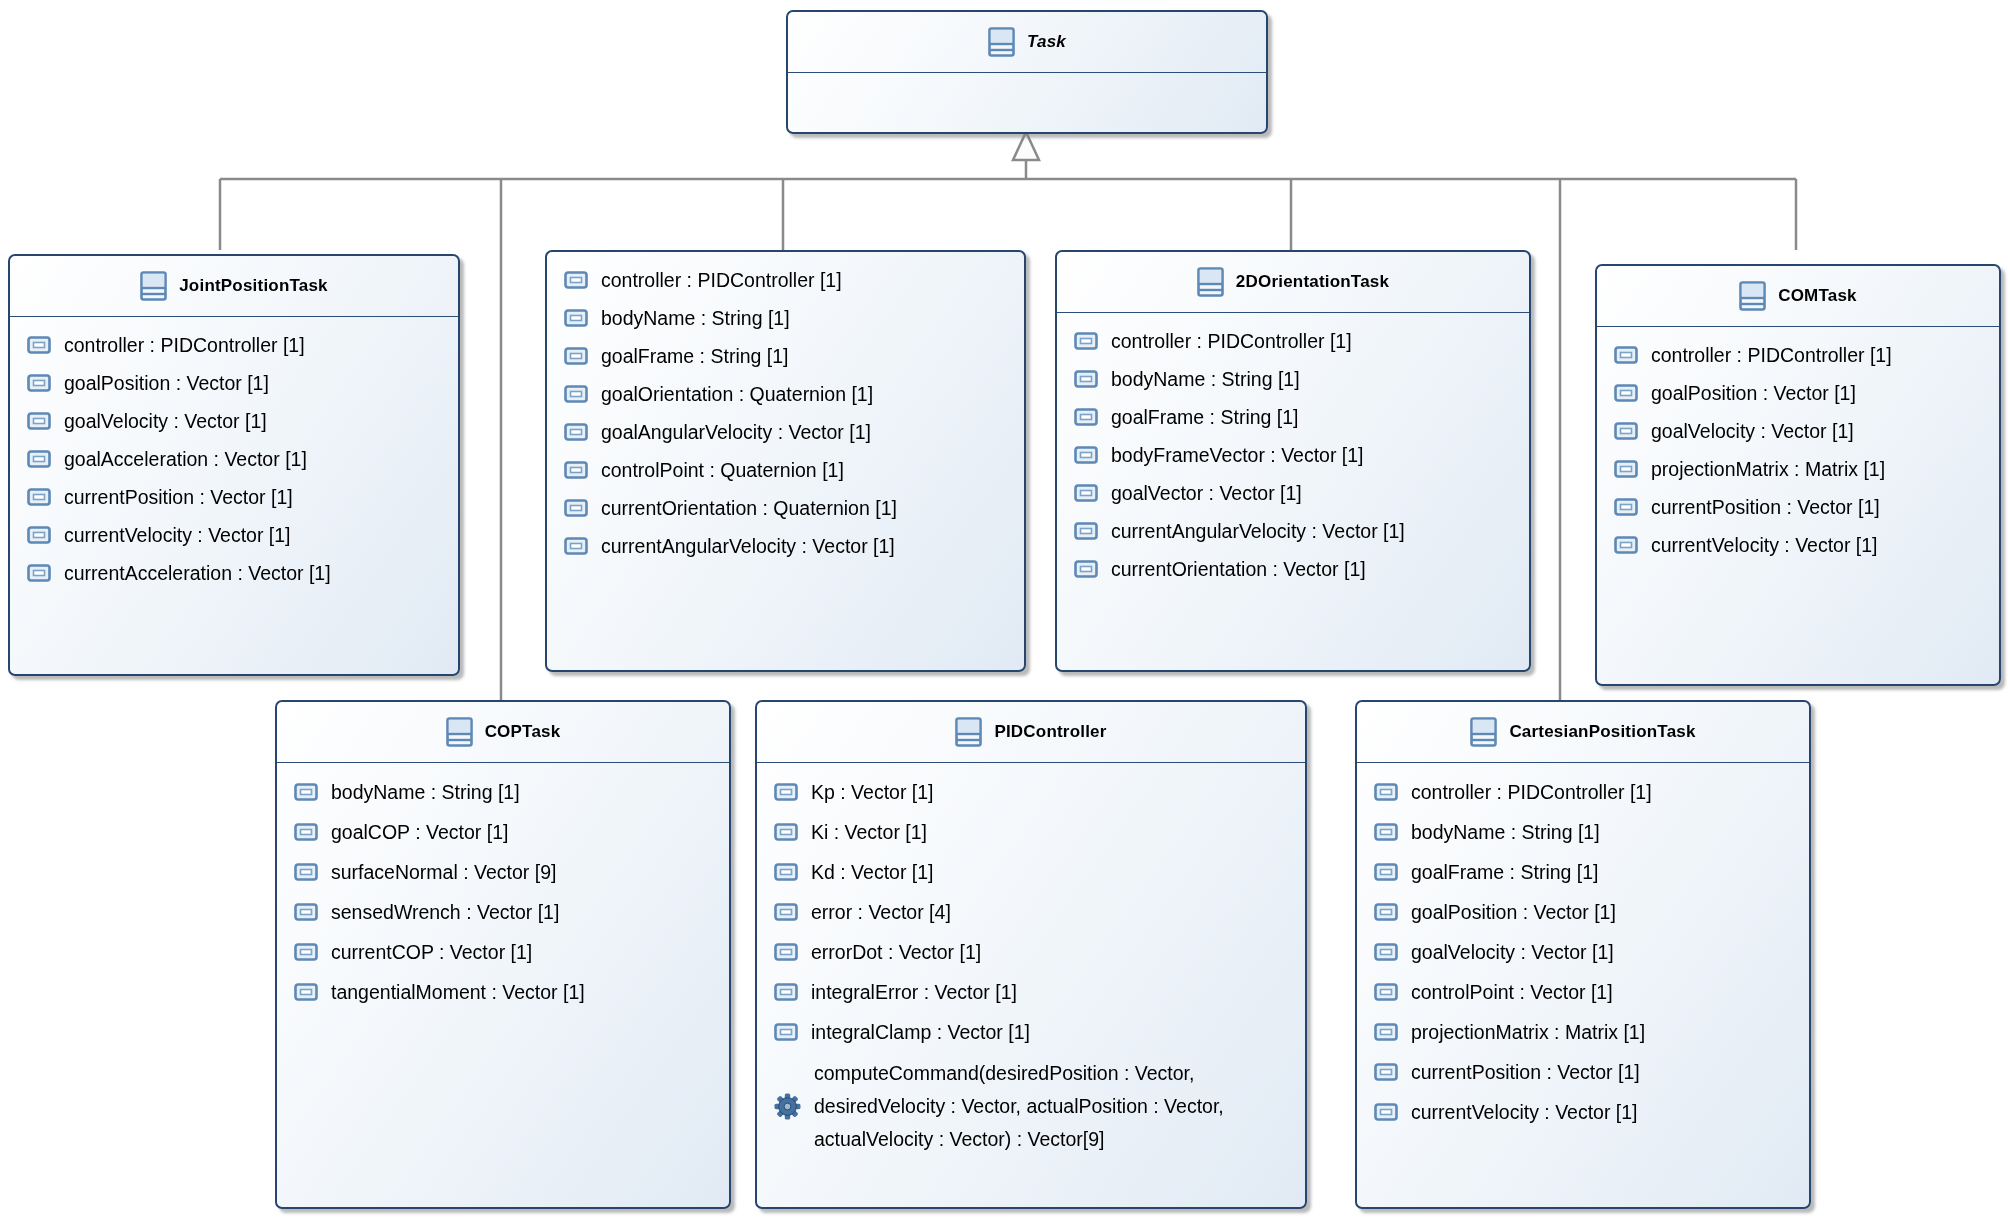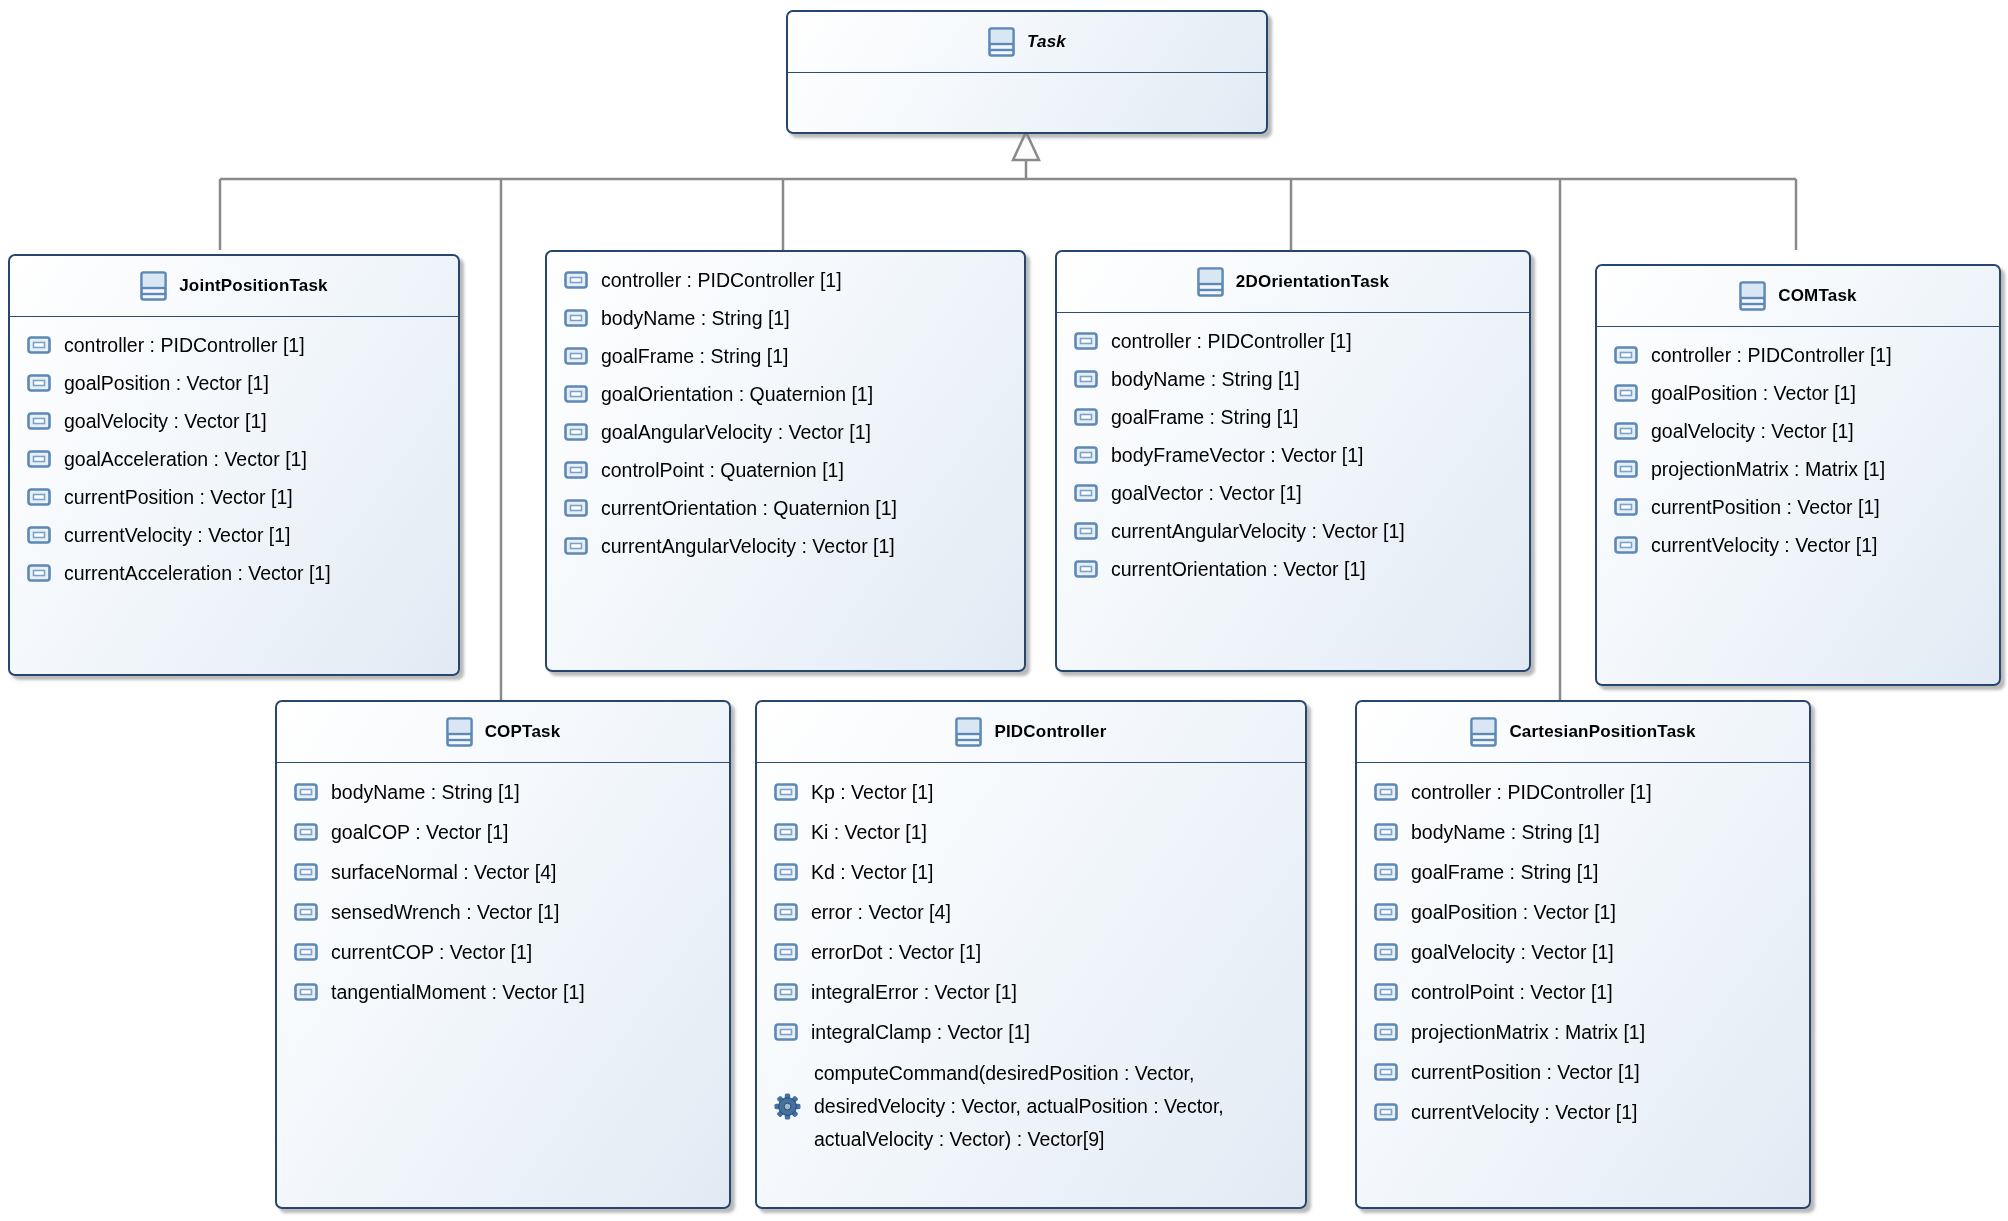--- a/index.html
+++ b/index.html
@@ -418,21 +418,21 @@
           </span>
           <span class="row-text">goalCOP : Vector [1]</span>
         </div>
         <div class="attr-row">
           <span class="icon-wrap">
             <svg width="24" height="18" viewBox="0 0 24 18">
               <rect x="1.5" y="1.5" width="21" height="15" rx="2.5" fill="#e7eff7" stroke="#5e88b5" stroke-width="2.6"></rect>
               <rect x="6.5" y="6.5" width="11" height="5" fill="#ffffff" stroke="#7ba2c8" stroke-width="1.6"></rect>
             </svg>
           </span>
-          <span class="row-text">surfaceNormal : Vector [4]</span>
+          <span class="row-text">surfaceNormal : Vector [9]</span>
         </div>
         <div class="attr-row">
           <span class="icon-wrap">
             <svg width="24" height="18" viewBox="0 0 24 18">
               <rect x="1.5" y="1.5" width="21" height="15" rx="2.5" fill="#e7eff7" stroke="#5e88b5" stroke-width="2.6"></rect>
               <rect x="6.5" y="6.5" width="11" height="5" fill="#ffffff" stroke="#7ba2c8" stroke-width="1.6"></rect>
             </svg>
           </span>
           <span class="row-text">sensedWrench : Vector [1]</span>
         </div>

